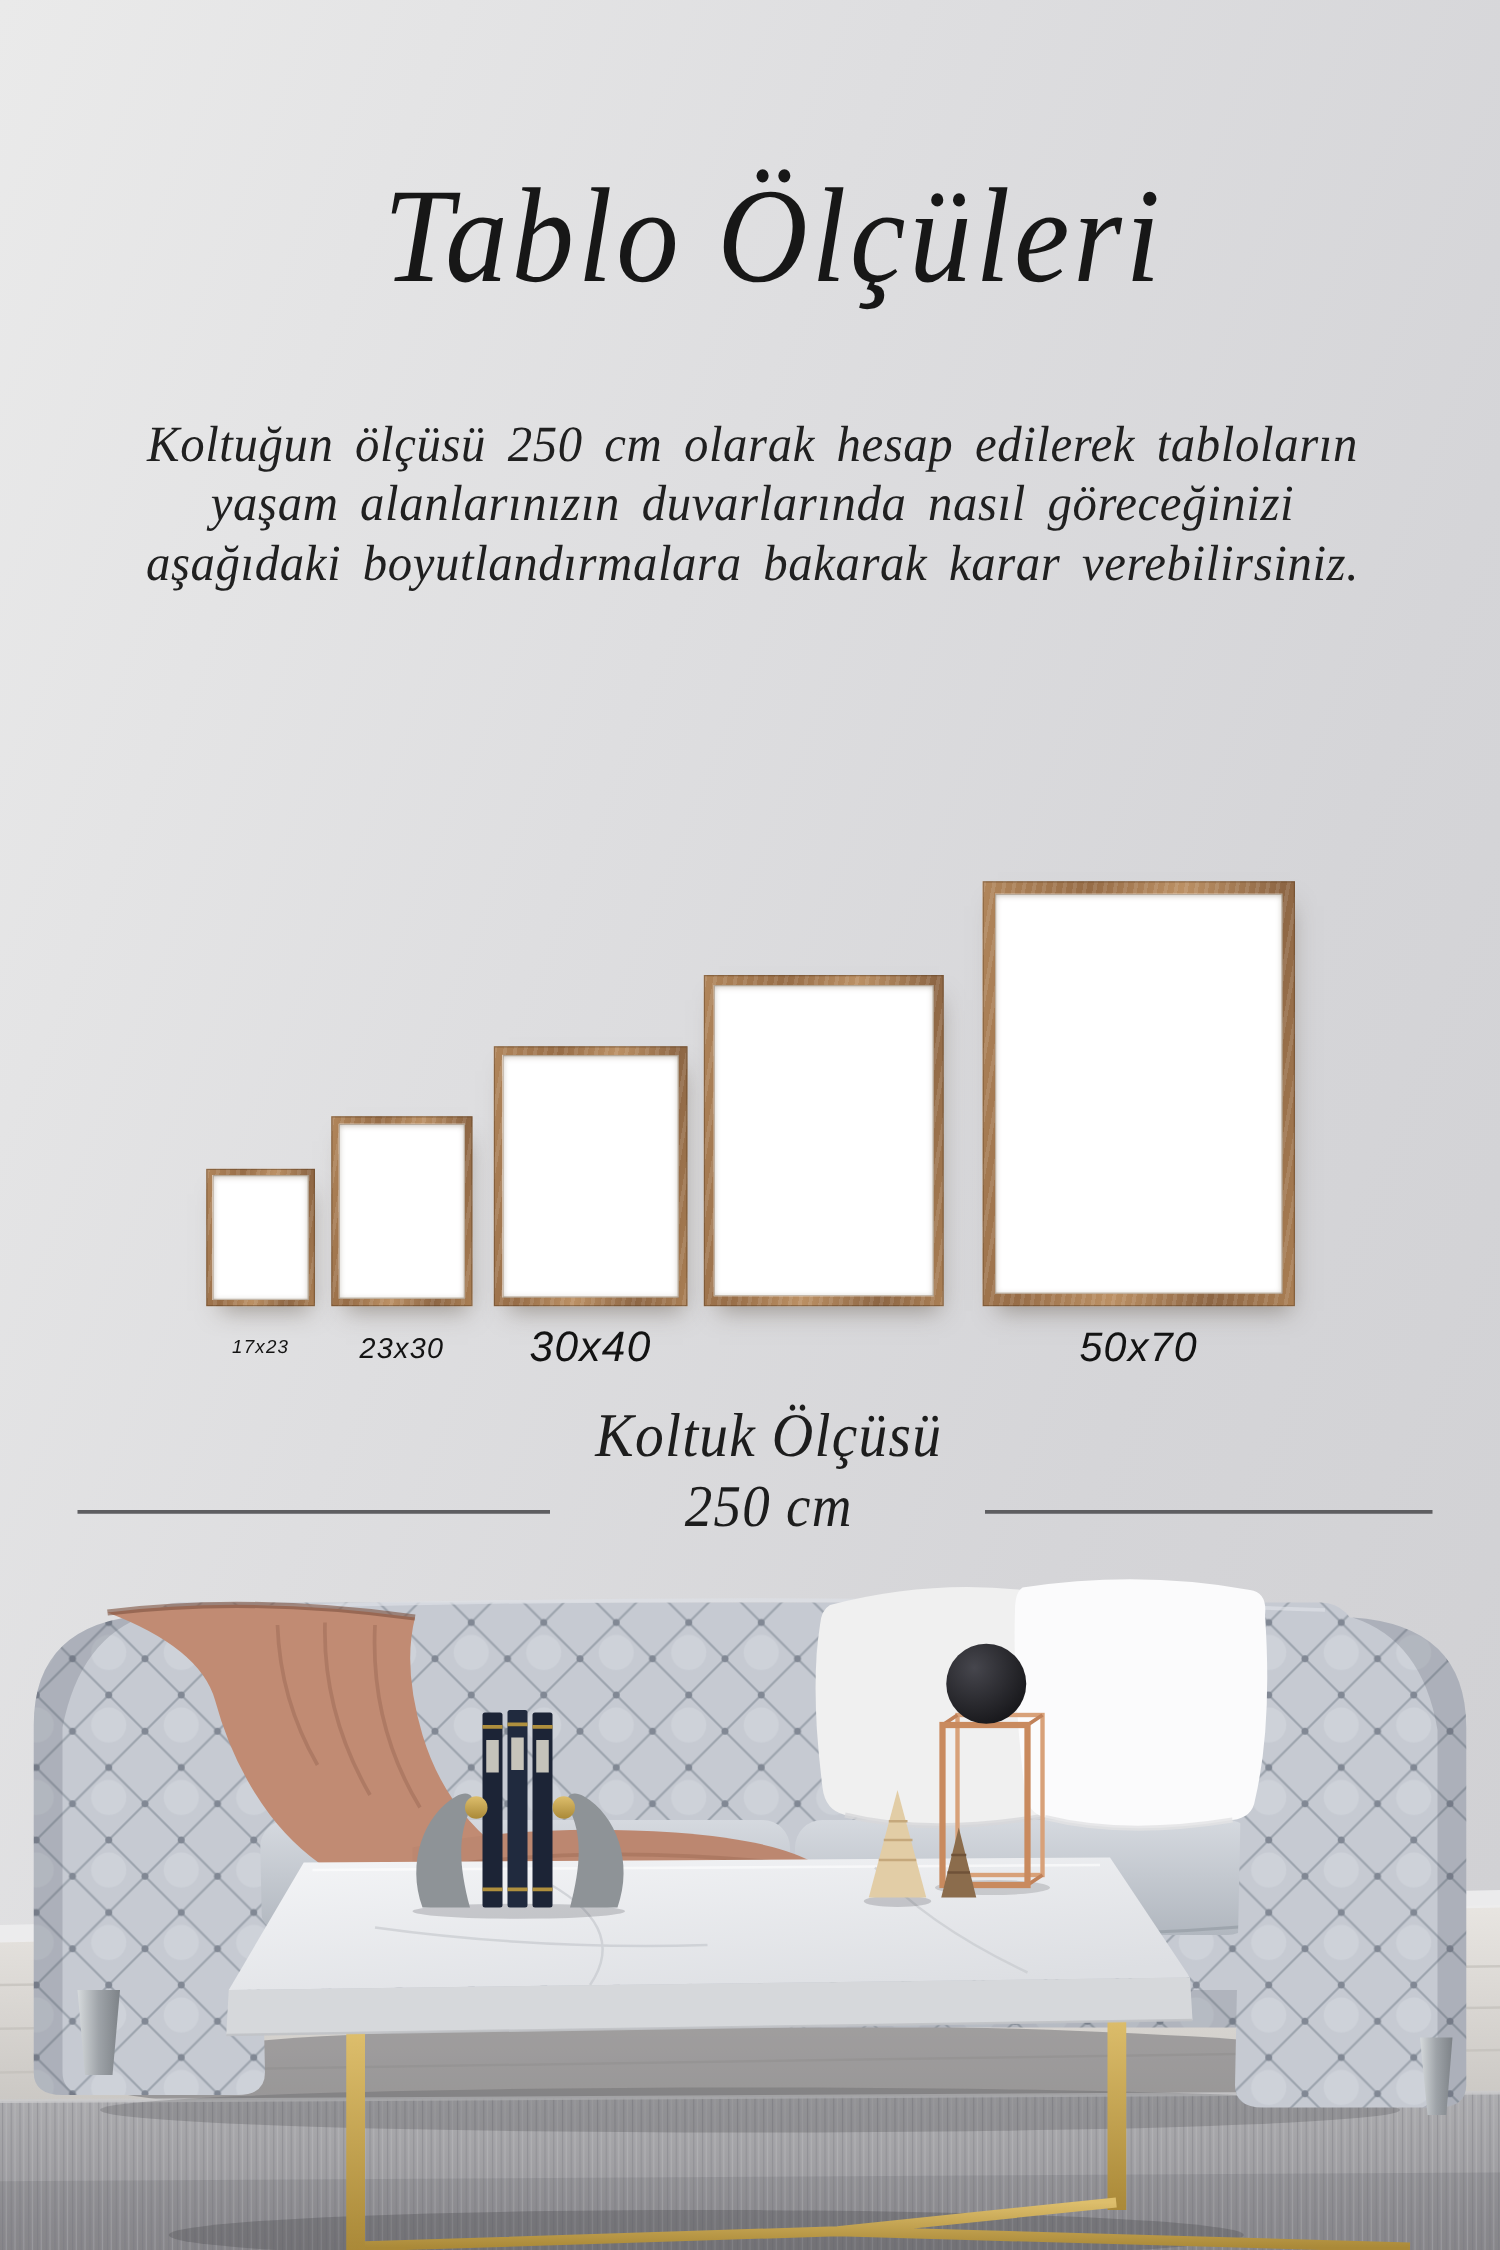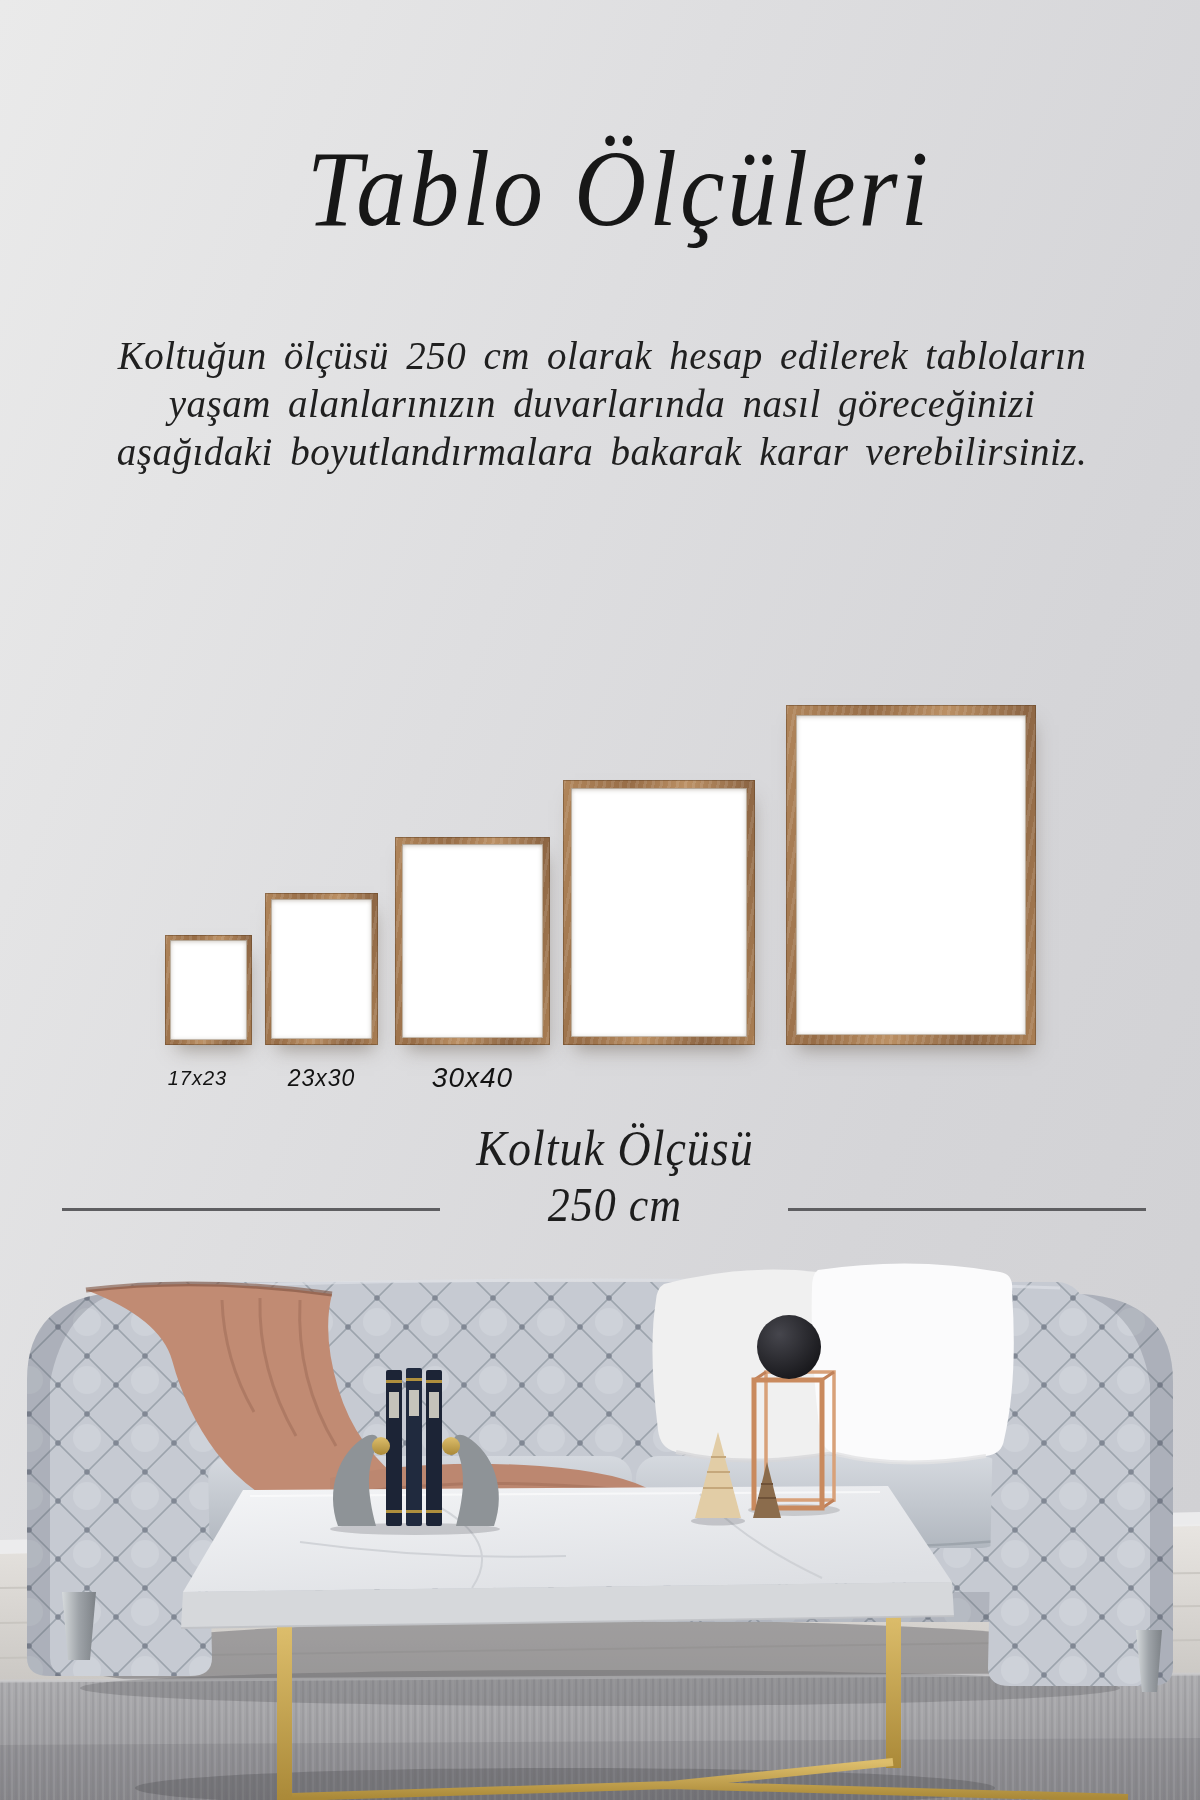--- a/index.html
+++ b/index.html
@@ -74,23 +74,24 @@
   <div class="frame" style="left:395px;top:837px;width:155px;height:208px;">
     <div class="inner" style="inset:7px;"></div>
   </div>
   <div class="frame" style="left:563px;top:780px;width:192px;height:265px;">
     <div class="inner" style="inset:8px;"></div>
   </div>
   <div class="frame" style="left:786px;top:705px;width:250px;height:340px;">
     <div class="inner" style="inset:10px;"></div>
   </div>
 
-  <div class="frame-label" style="left:134px;width:127px;font-size:20px;">17x23</div>
+  <div class="frame-label" style="left:145px;width:127px;font-size:15px;">17x23</div>
   <div class="frame-label" style="left:245px;width:153px;font-size:23px;">23x30</div>
-  <div class="frame-label" style="left:375px;width:195px;font-size:28px;">30x40</div>
+  <div class="frame-label" style="left:375px;width:195px;font-size:34px;">30x40</div>
+  <div class="frame-label" style="left:766px;width:290px;font-size:33px;">50x70</div>
 
   <div class="divider-heading">Koltuk Ölçüsü</div>
   <div class="divider-sub">250 cm</div>
   <div class="rule left"></div>
   <div class="rule right"></div>
 
   <svg class="scene" viewBox="0 0 1200 560" xmlns="http://www.w3.org/2000/svg">
     <defs>
       <pattern id="tuft" width="58" height="58" patternUnits="userSpaceOnUse">
         <rect width="58" height="58" fill="#c6cad2"></rect>

